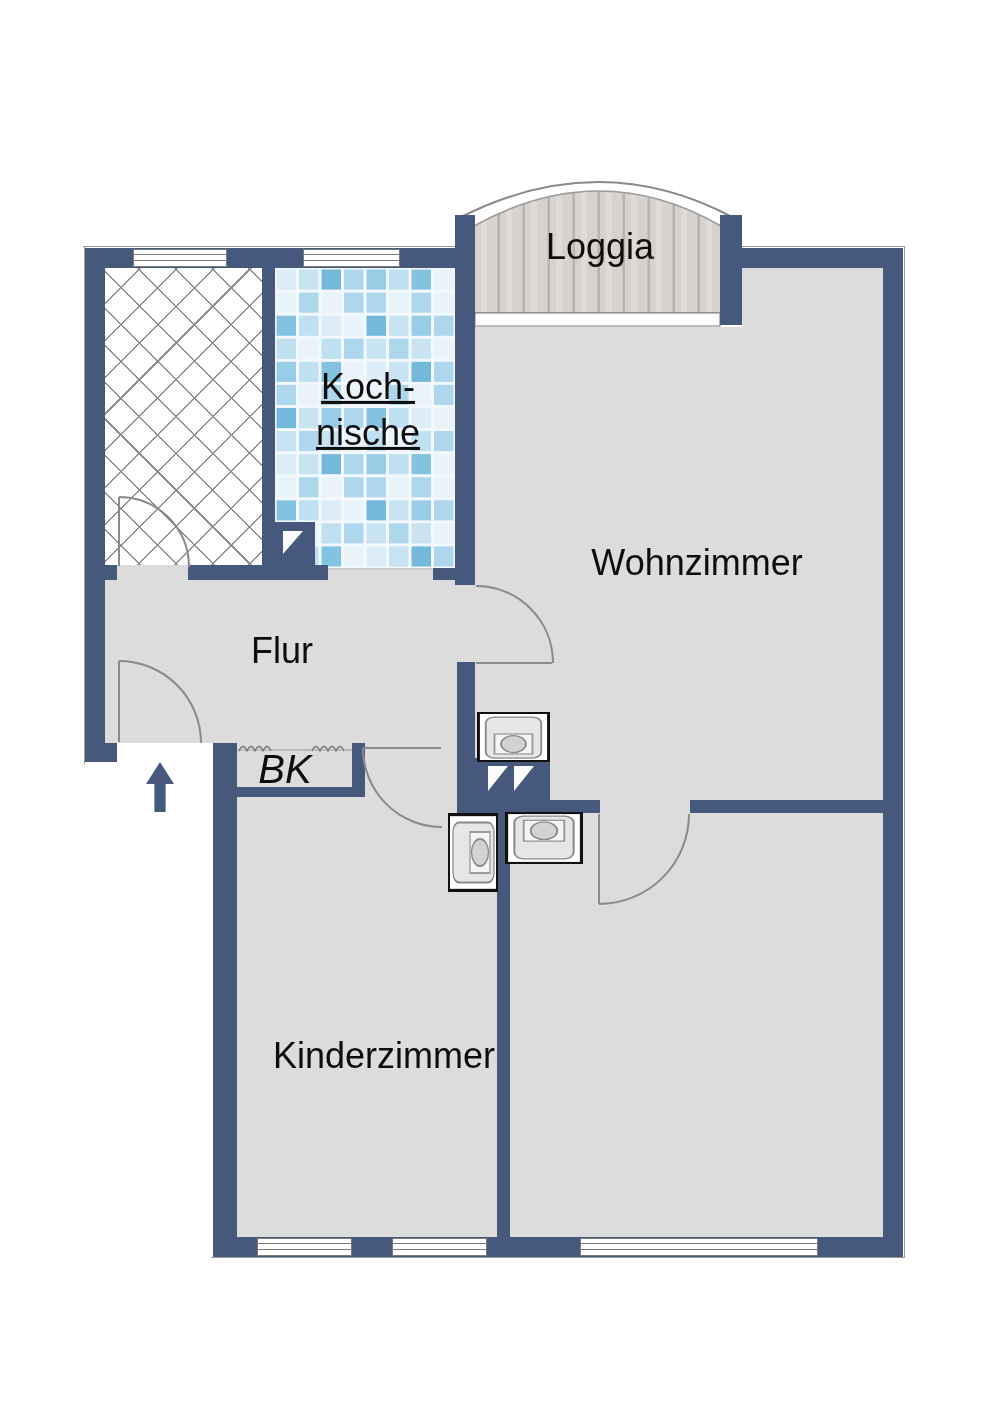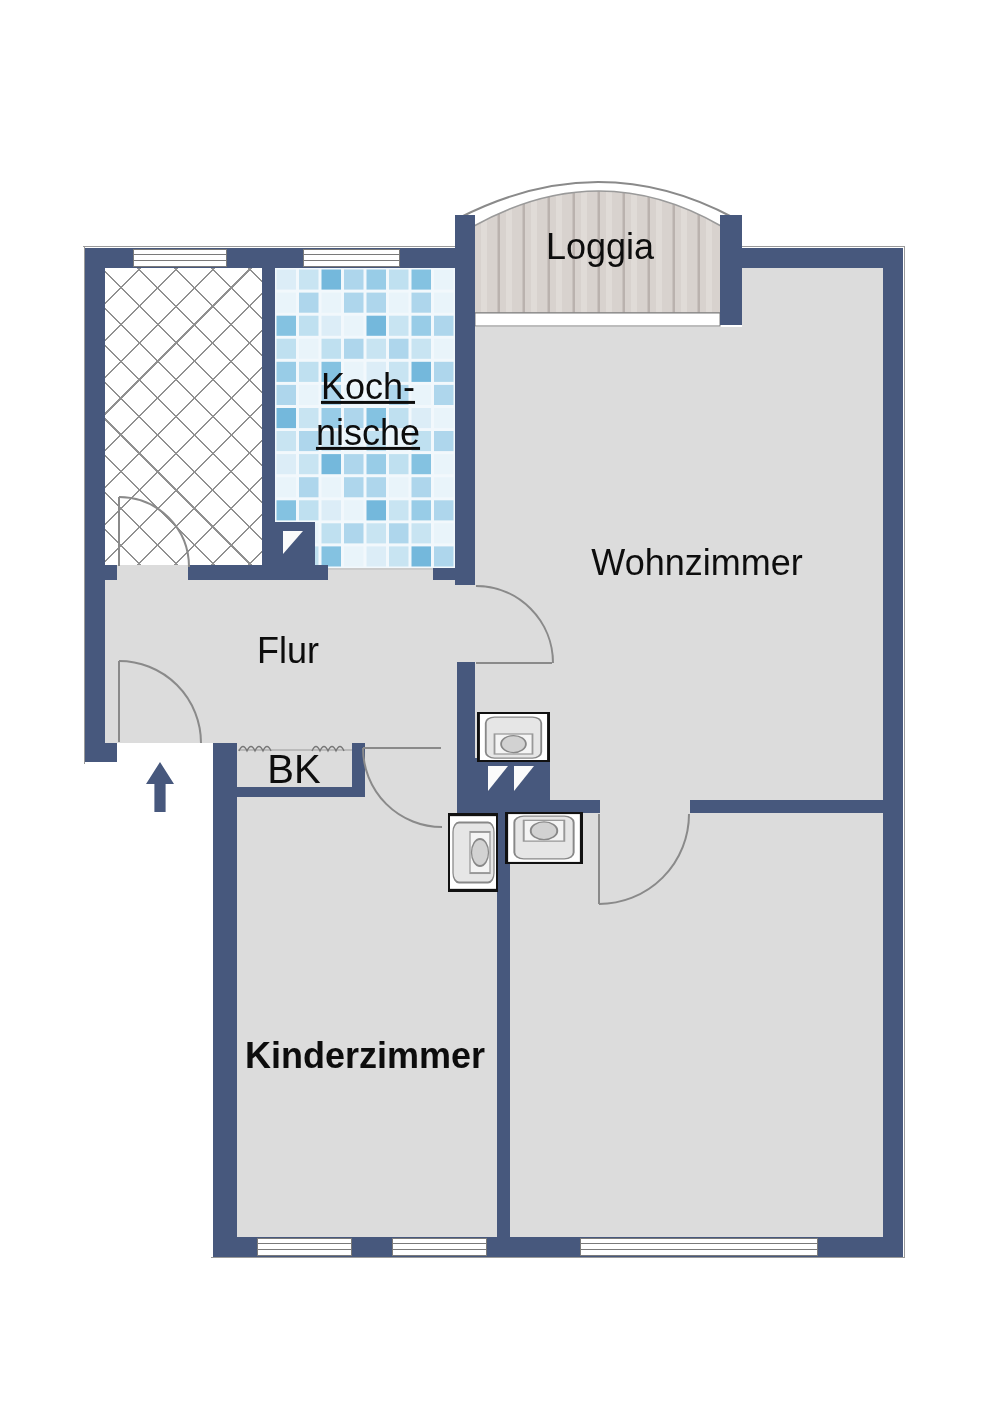--- a/index.html
+++ b/index.html
@@ -239,17 +239,17 @@
   </svg>
 
   <div id="entry-arrow"></div>
 
   <div class="label" style="left:368px;top:410px;text-decoration:underline;">
     <span style="display:block;">Koch-</span>
     <span style="display:block;">nische</span>
   </div>
   <div class="label" style="left:600px;top:247px;text-align:right;">Loggia</div>
   <div class="label" style="left:697px;top:563px;">Wohnzimmer</div>
-  <div class="label" style="left:288px;top:651px;">Flur</div>
-  <div class="label bk" style="left:294px;top:770px;">BK</div>
-  <div class="label" style="left:365px;top:1056px;font-weight:bold;">Kinderzimmer</div>
+  <div class="label" style="left:282px;top:651px;">Flur</div>
+  <div class="label bk" style="left:285px;top:770px;font-style:italic;">BK</div>
+  <div class="label" style="left:384px;top:1056px;">Kinderzimmer</div>
 
 </div>
 
 </body></html>

